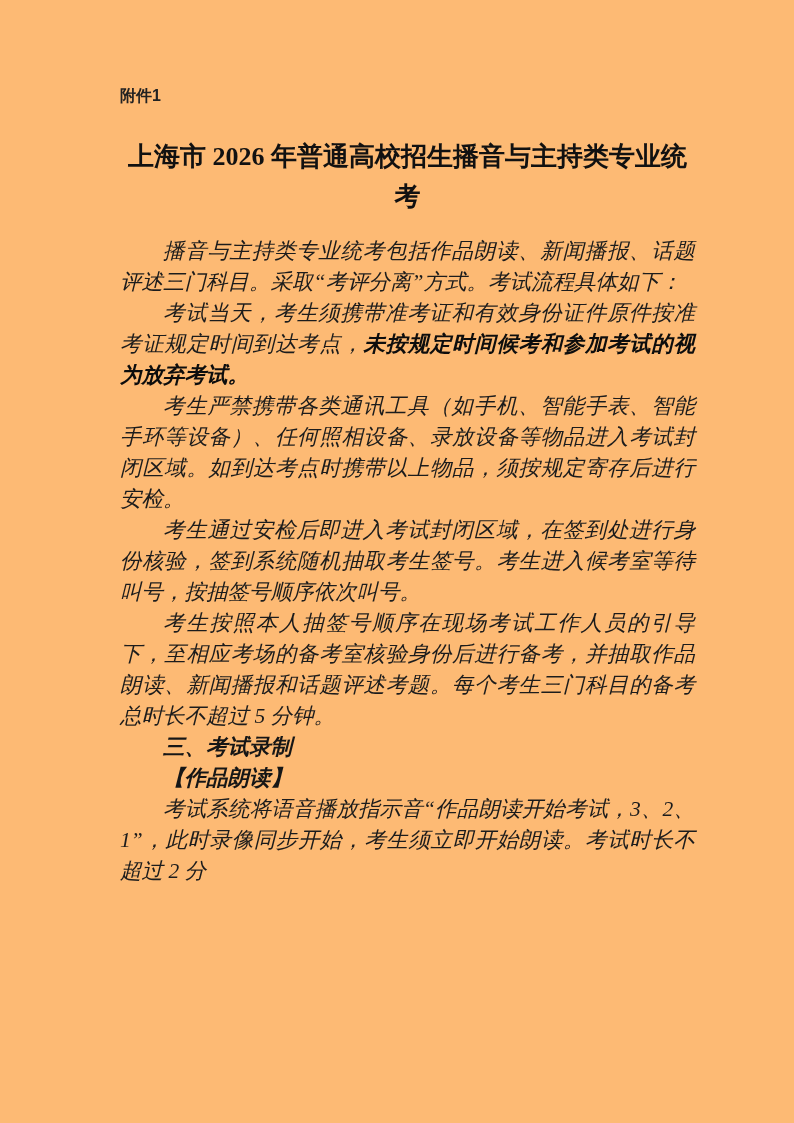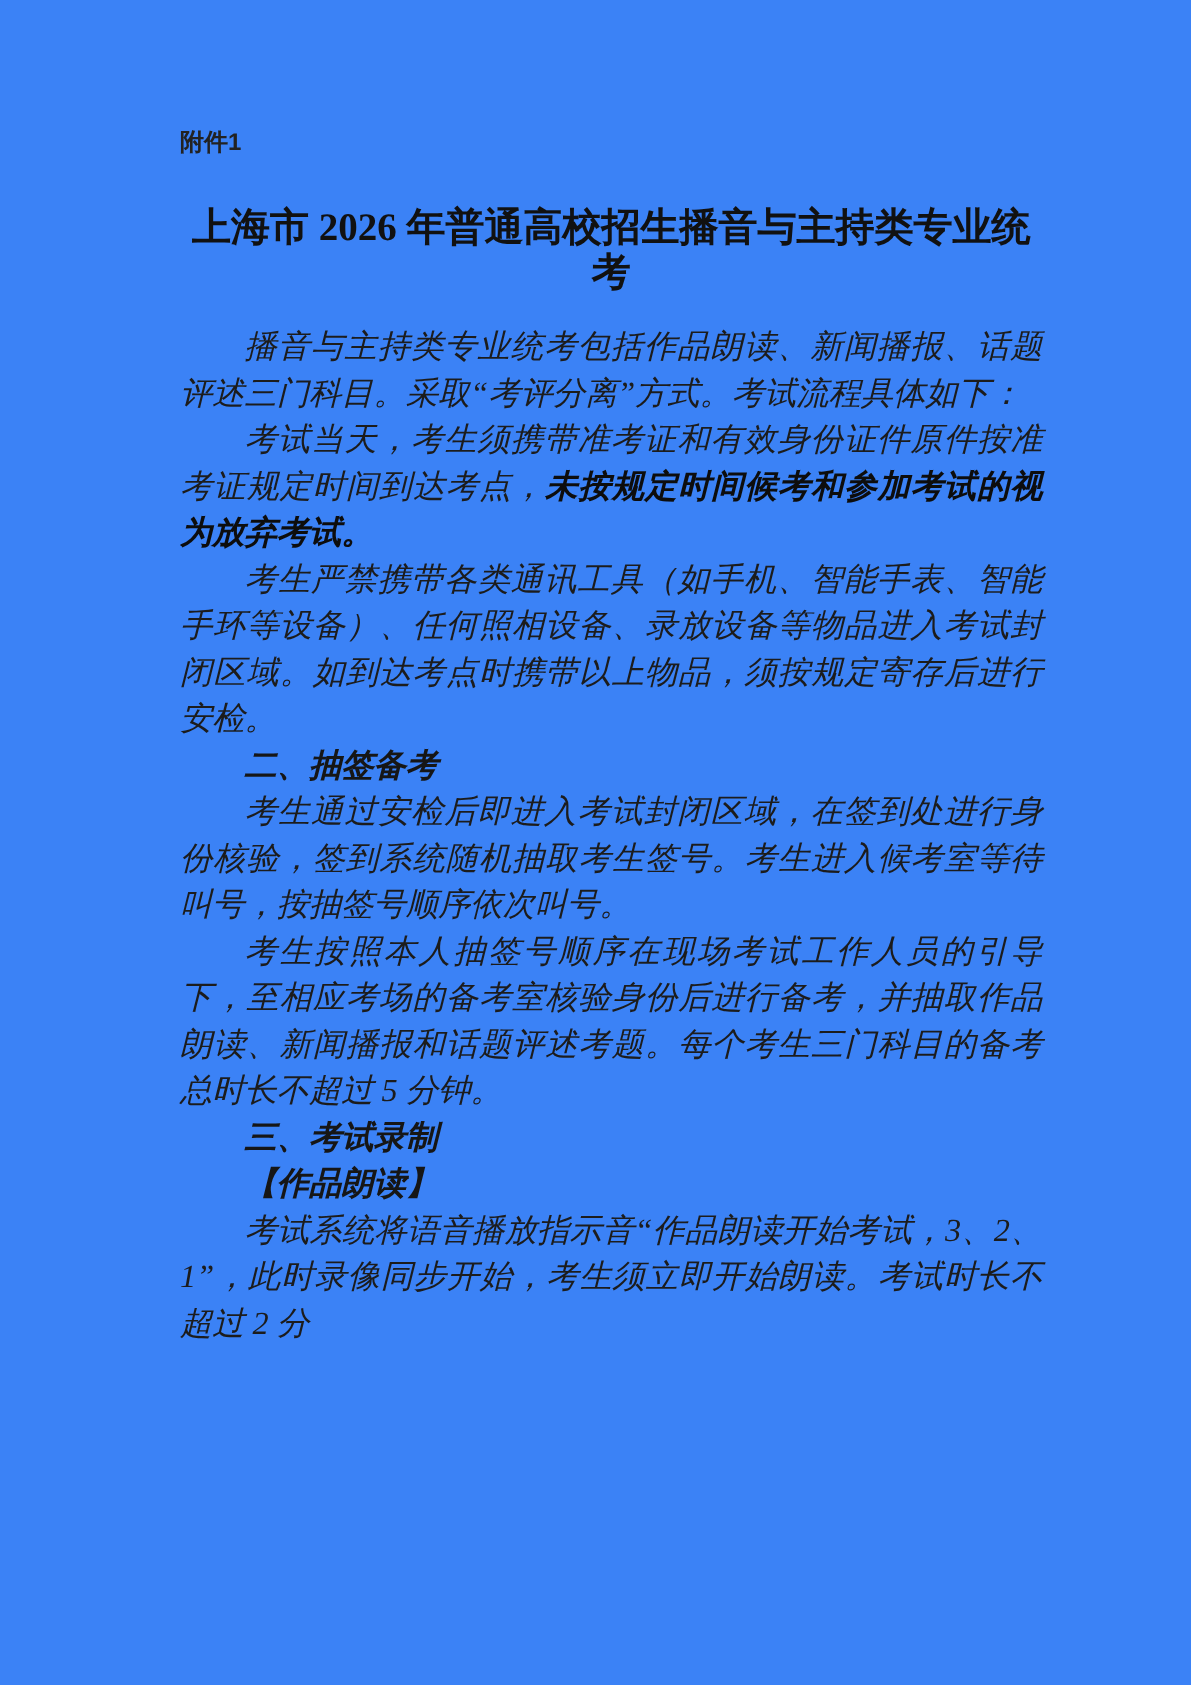--- a/index.html
+++ b/index.html
@@ -5,40 +5,40 @@
   html, body {
     margin: 0;
     padding: 0;
     background: #ffffff;
   }
   .page {
     position: relative;
     width: 794px;
     height: 1123px;
     box-sizing: border-box;
-    background: #3b82f6;
+    background: #fdba74;
     padding: 87px 99px 0 120px;
     overflow: hidden;
     color: #1c1c1c;
     font-family: "Liberation Serif", "DejaVu Serif", serif;
   }
   .attachment {
     font-family: "Liberation Sans", "DejaVu Sans", sans-serif;
     font-weight: bold;
     font-size: 16px;
     line-height: 17px;
     color: #222222;
   }
   .doc-title {
     margin-top: 33px;
     text-align: center;
     font-family: "Liberation Serif", "DejaVu Serif", serif;
     font-weight: bold;
     font-size: 26px;
-    line-height: 30px;
+    line-height: 40px;
     color: #111111;
   }
   .body-text {
     margin-top: 19px;
   }
   .body-text p {
     margin: 0;
     font-size: 21.5px;
     line-height: 31px;
     text-indent: 2em;
@@ -73,21 +73,20 @@
 
   <div class="body-text">
 
     <p>播音与主持类专业统考包括作品朗读、新闻播报、话题评述三门科目。采取“考评分离”方式。考试流程具体如下：</p>
 
 
     <p><span>考试当天，考生须携带准考证和有效身份证件原件按准考证规定时间到达考点，</span><span class="bold-run">未按规定时间候考和参加考试的视为放弃考试。</span></p>
 
     <p>考生严禁携带各类通讯工具（如手机、智能手表、智能手环等设备）、任何照相设备、录放设备等物品进入考试封闭区域。如到达考点时携带以上物品，须按规定寄存后进行安检。</p>
 
-    <p class="section-heading">二、抽签备考</p>
 
     <p>考生通过安检后即进入考试封闭区域，在签到处进行身份核验，签到系统随机抽取考生签号。考生进入候考室等待叫号，按抽签号顺序依次叫号。</p>
 
     <p>考生按照本人抽签号顺序在现场考试工作人员的引导下，至相应考场的备考室核验身份后进行备考，并抽取作品朗读、新闻播报和话题评述考题。每个考生三门科目的备考总时长不超过 5 分钟。</p>
 
     <p class="section-heading">三、考试录制</p>
 
 
     <p class="section-heading">【作品朗读】</p>
 

